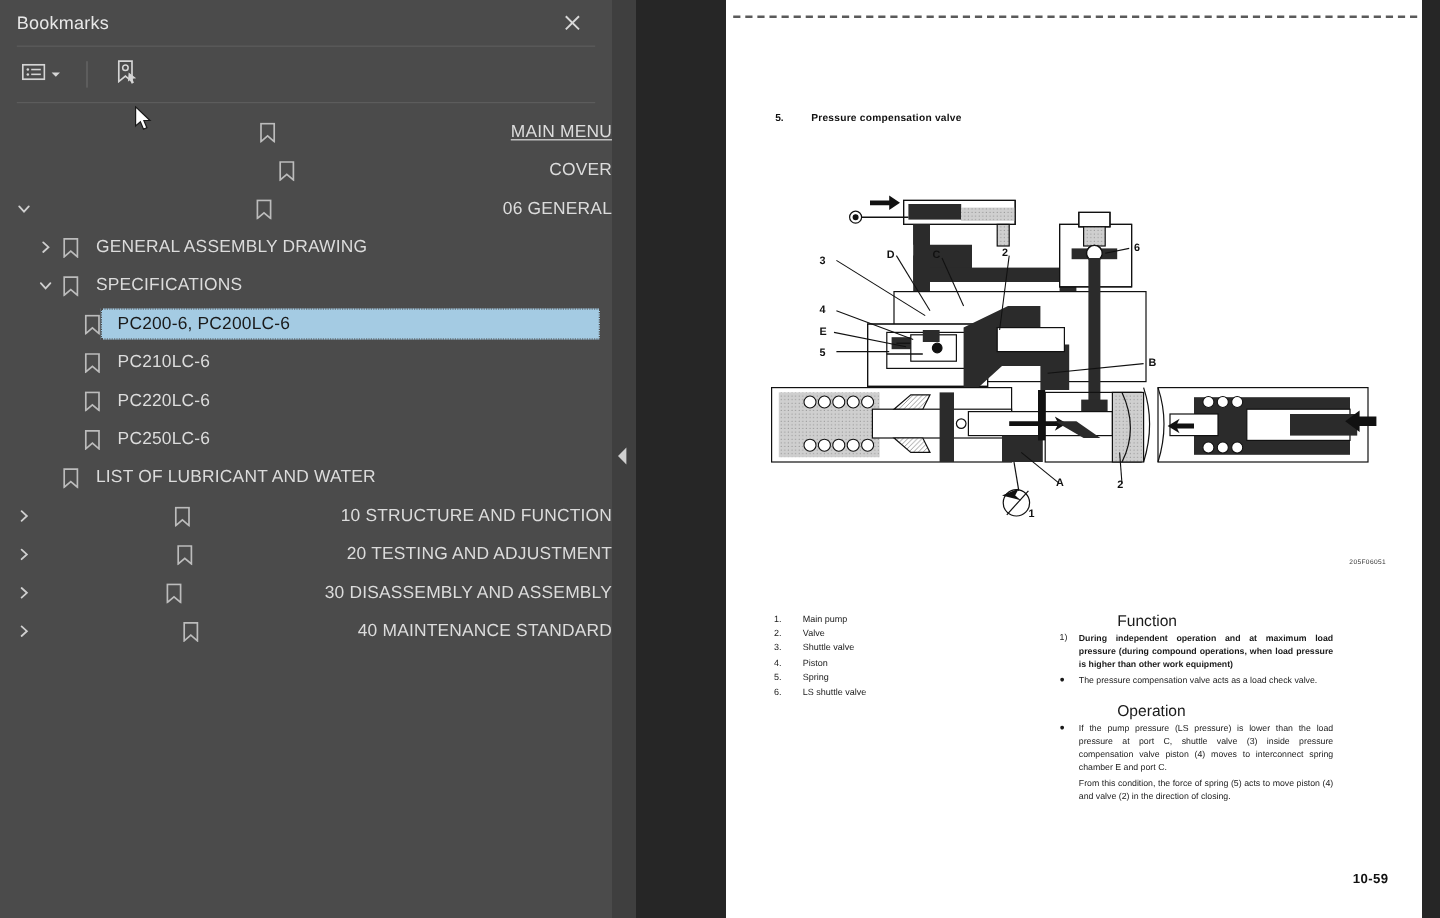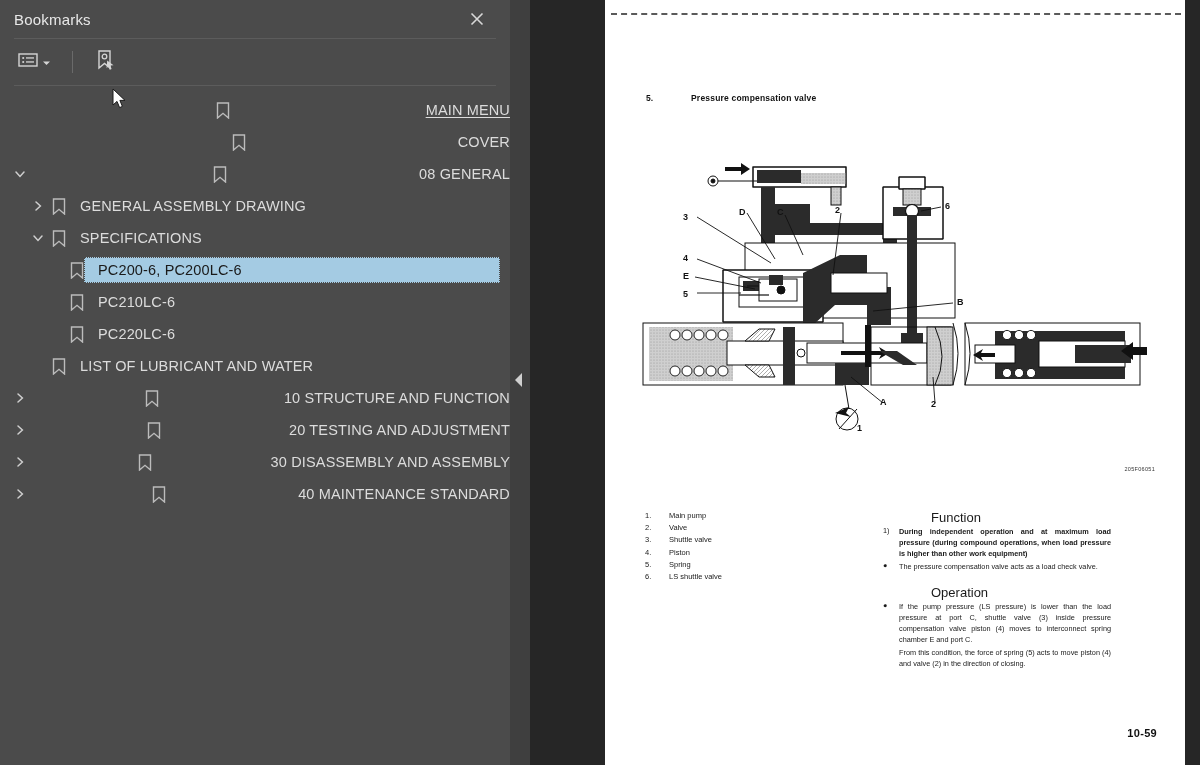--- a/index.html
+++ b/index.html
@@ -123,21 +123,20 @@
   .dash-rule {
     position: absolute; left: 6px; right: 4px; top: 13px;
     height: 0; border-top: 2px dashed #5a5a5a;
   }
 
   .sec-title {
     position: absolute; left: 71px; top: 93px;
     font-size: 8.5px; font-weight: bold; color: #111;
     font-family: "Liberation Sans", sans-serif;
     letter-spacing: .2px;
-    margin-left: 15px;
   }
   .sec-num {
     position: absolute; left: 41px; top: 93px;
     font-size: 8.5px; font-weight: bold; color: #111;
   }
 
   .fig-wrap {
     position: absolute; left: 30px; top: 155px;
     width: 520px; height: 300px;
   }
@@ -248,21 +247,21 @@
           <div class="twisty">
             <svg width="12" height="12" viewBox="0 0 12 12">
               <path d="M2 4 L6 8.4 L10 4" stroke="#cfcfcf" stroke-width="1.5" fill="none" stroke-linecap="round"></path>
             </svg>
           </div>
           <div class="bm-icon">
             <svg width="14" height="17" viewBox="0 0 14 17">
               <path d="M1.5 1 H12.5 V16 L7 11.3 L1.5 16 Z" fill="none" stroke="#bcbcbc" stroke-width="1.4"></path>
             </svg>
           </div>
-          <span class="row-label">08 GENERAL</span>
+          <span class="row-label">06 GENERAL</span>
         </div>
         <div class="row lvl1">
           <div class="twisty">
             <svg width="12" height="12" viewBox="0 0 12 12">
               <path d="M4 2 L8.4 6 L4 10" stroke="#cfcfcf" stroke-width="1.5" fill="none" stroke-linecap="round"></path>
             </svg>
           </div>
           <div class="bm-icon">
             <svg width="14" height="17" viewBox="0 0 14 17">
               <path d="M1.5 1 H12.5 V16 L7 11.3 L1.5 16 Z" fill="none" stroke="#bcbcbc" stroke-width="1.4"></path>
@@ -303,20 +302,29 @@
           <span class="row-label">PC210LC-6</span>
         </div>
         <div class="row lvl2">
           <div class="twisty"></div>
           <div class="bm-icon">
             <svg width="14" height="17" viewBox="0 0 14 17">
               <path d="M1.5 1 H12.5 V16 L7 11.3 L1.5 16 Z" fill="none" stroke="#bcbcbc" stroke-width="1.4"></path>
             </svg>
           </div>
           <span class="row-label">PC220LC-6</span>
+        </div>
+        <div class="row lvl2">
+          <div class="twisty"></div>
+          <div class="bm-icon">
+            <svg width="14" height="17" viewBox="0 0 14 17">
+              <path d="M1.5 1 H12.5 V16 L7 11.3 L1.5 16 Z" fill="none" stroke="#bcbcbc" stroke-width="1.4"></path>
+            </svg>
+          </div>
+          <span class="row-label">PC250LC-6</span>
         </div>
         <div class="row lvl1">
           <div class="twisty"></div>
           <div class="bm-icon">
             <svg width="14" height="17" viewBox="0 0 14 17">
               <path d="M1.5 1 H12.5 V16 L7 11.3 L1.5 16 Z" fill="none" stroke="#bcbcbc" stroke-width="1.4"></path>
             </svg>
           </div>
           <span class="row-label">LIST OF LUBRICANT AND WATER</span>
         </div>

